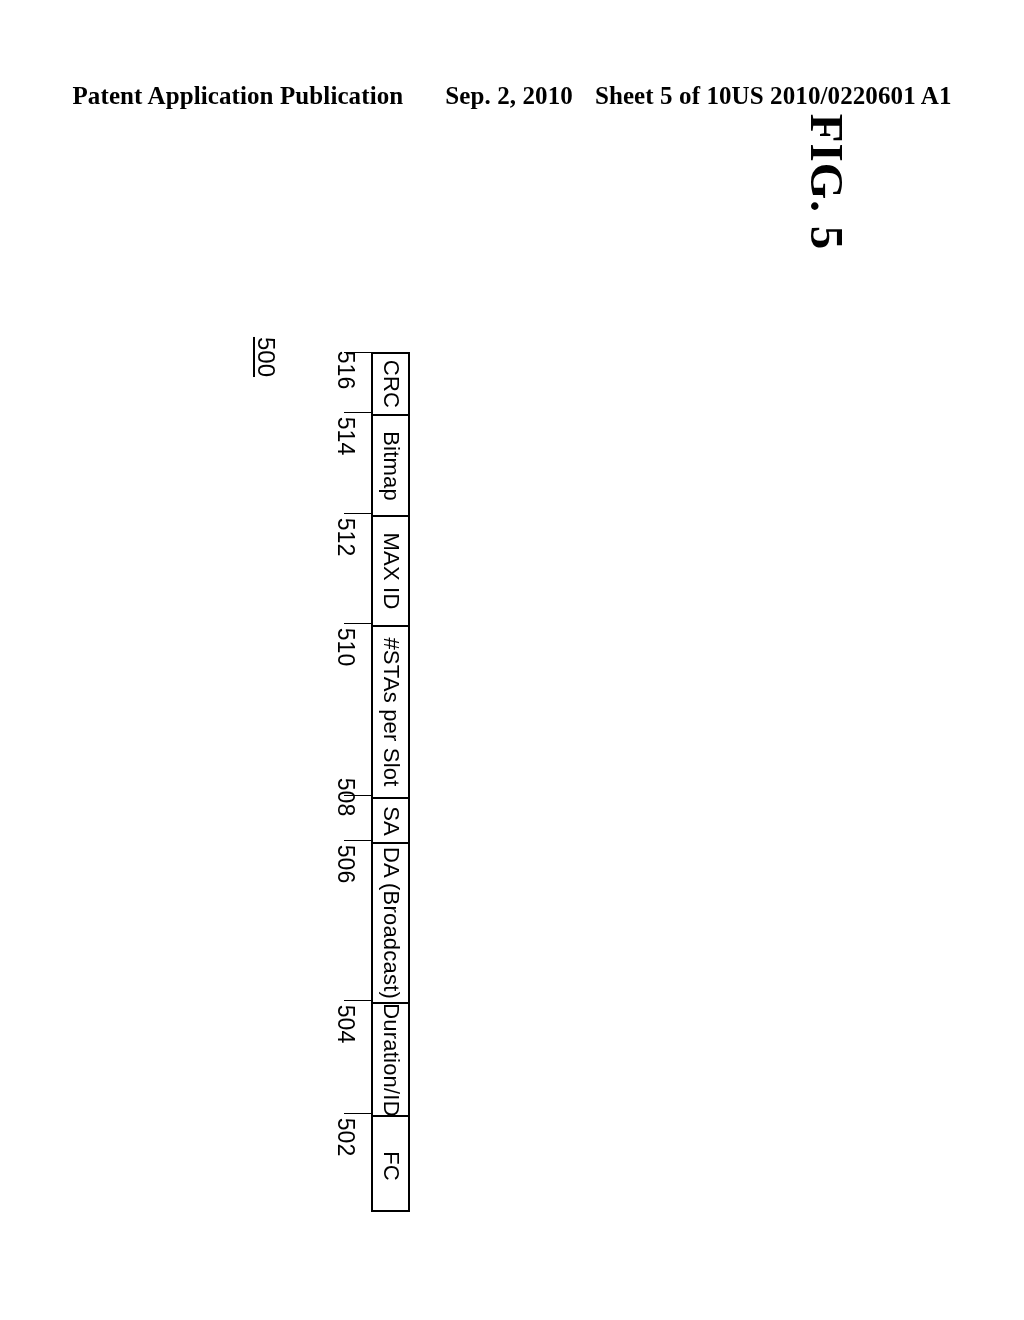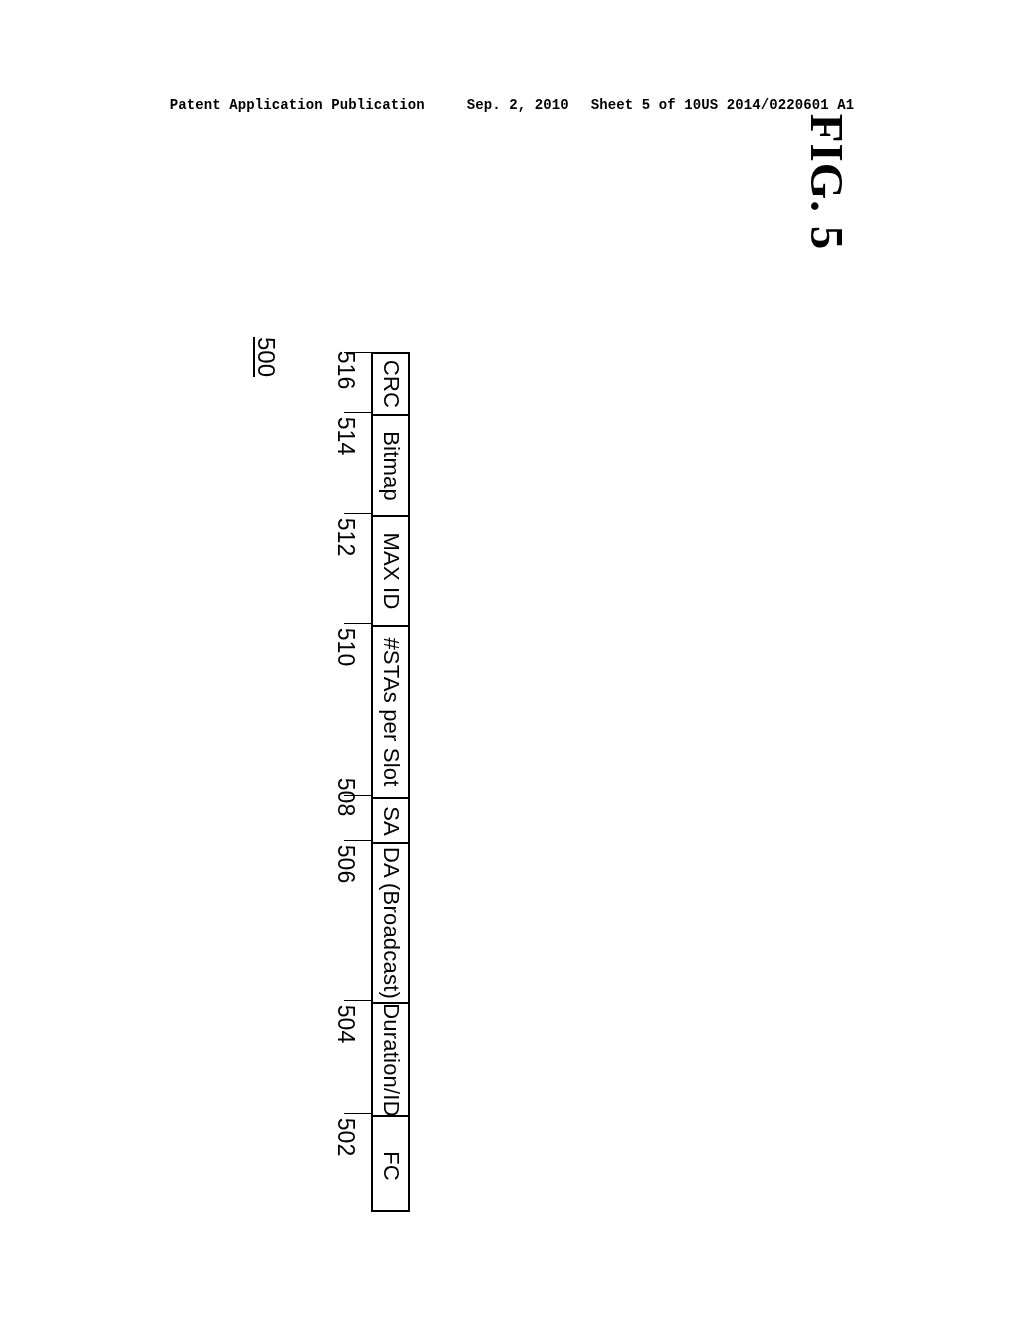--- a/index.html
+++ b/index.html
@@ -14,29 +14,29 @@
     background: #ffffff;
     overflow: hidden;
     font-family: "Liberation Sans", sans-serif;
     color: #000000;
   }
 
   
   #header {
     position: absolute;
     left: 0;
-    top: 97px;
+    top: 82px;
     width: 1024px;
     height: 26px;
     display: flex;
     align-items: baseline;
     justify-content: center;
-    font-family: Liberation Mono, monospace;
+    font-family: Liberation Serif, serif;
     font-weight: bold;
-    font-size: 14px;
+    font-size: 25px;
     letter-spacing: 0.1px;
     white-space: nowrap;
   }
   #header .h-pub   { margin-right: 42px; }
   #header .h-date  { margin-right: 22px; }
   #header .h-sheet { }
   #header .h-num   { }
 
   
   #fig-caption {
@@ -127,21 +127,21 @@
 </style>
 </head>
 <body>
 
 <div id="page">
 
   <div id="header">
     <span class="h-pub">Patent Application Publication</span>
     <span class="h-date">Sep. 2, 2010</span>
     <span class="h-sheet">Sheet 5 of 10</span>
-    <span class="h-num">US 2014/0220601 A1</span>
+    <span class="h-num">US 2010/0220601 A1</span>
   </div>
 
   <div id="fig-caption">FIG. 5</div>
 
   <div id="fig-ref">500</div>
 
   <div id="frame-table">
     <div class="frame-field" style="top:0px;   height:60px;">
       <span class="field-label">CRC</span>
     </div>

